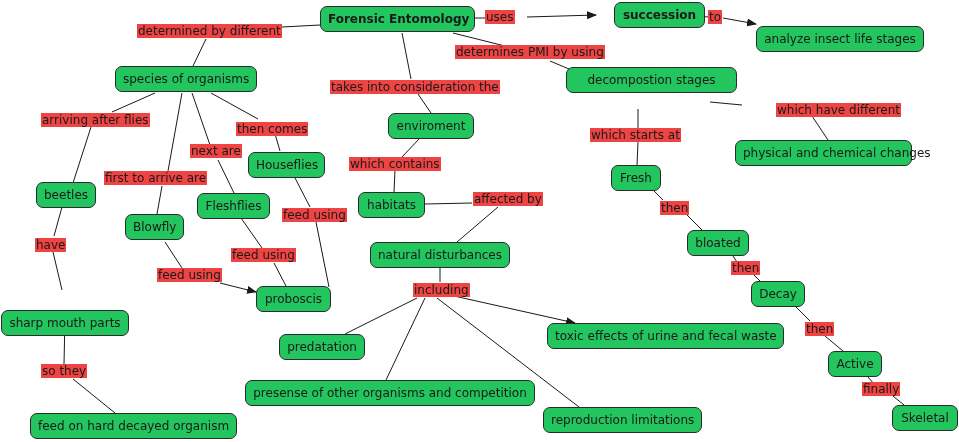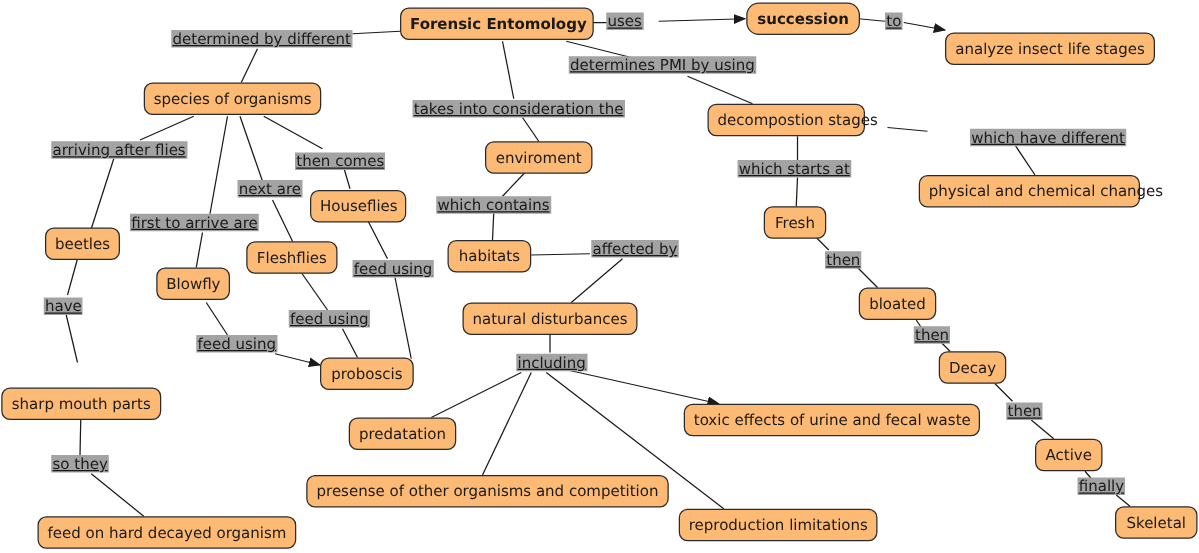--- a/index.html
+++ b/index.html
@@ -1,23 +1,23 @@
 <!DOCTYPE html>
 <html><head>
   <meta charset="utf-8">
   <style>
     html, body { margin: 0; padding: 0; background: #ffffff; }
     body { width: 959px; height: 442px; position: relative; overflow: hidden;
            font-family: "DejaVu Sans", "Liberation Sans", sans-serif; font-size: 12px; color: #1a1a1a; }
     #links { position: absolute; left: 0; top: 0; width: 959px; height: 442px; }
-    .node { position: absolute; box-sizing: border-box; background: #fdba74; border: 1px solid #2b2b2b;
+    .node { position: absolute; box-sizing: border-box; background: #22c55e; border: 1px solid #2b2b2b;
             border-radius: 7px; height: 26px; line-height: 24px; padding: 0 7px; white-space: nowrap;
             text-align: center; cursor: pointer; }
     .node.bold { font-weight: bold; }
-    .label { position: absolute; background: #a3a3a3; white-space: nowrap; line-height: 14px; padding: 0 1px; text-decoration: underline; }
+    .label { position: absolute; background: #ef4444; white-space: nowrap; line-height: 14px; padding: 0 1px; }
   </style>
 </head>
 <body>
 
 <svg id="links" xmlns="http://www.w3.org/2000/svg">
   <defs>
     <marker id="arrow" markerWidth="10" markerHeight="8" refX="9" refY="4" orient="auto" markerUnits="userSpaceOnUse">
       <path d="M0,0 L10,4 L0,8 Z" fill="#1a1a1a"></path>
     </marker>
   </defs>
@@ -112,24 +112,24 @@
 <span class="label" style="left:413px;top:283px;">including</span>
 <span class="label" style="left:41px;top:364px;">so they</span>
 <span class="label" style="left:590px;top:128px;">which starts at</span>
 <span class="label" style="left:742px;top:103px;margin-left:34px;">which have different</span>
 <span class="label" style="left:660px;top:201px;">then</span>
 <span class="label" style="left:731px;top:261px;">then</span>
 <span class="label" style="left:805px;top:322px;">then</span>
 <span class="label" style="left:862px;top:382px;">finally</span>
 
 <div class="node bold" style="left:320px;top:6px;width:155px;">Forensic Entomology</div>
-<div class="node bold" style="left:597px;top:2px;width:91px;border-radius:10px;">succession</div>
+<div class="node bold" style="left:614px;top:2px;width:91px;">succession</div>
 <div class="node" style="left:756px;top:26px;width:168px;">analyze insect life stages</div>
 <div class="node" style="left:115px;top:66px;width:142px;">species of organisms</div>
-<div class="node" style="left:566px;top:83px;width:126px;">decompostion stages</div>
+<div class="node" style="left:566px;top:67px;width:171px;">decompostion stages</div>
 <div class="node" style="left:388px;top:113px;width:86px;">enviroment</div>
 <div class="node" style="left:735px;top:140px;width:177px;">physical and chemical changes</div>
 <div class="node" style="left:248px;top:152px;width:77px;">Houseflies</div>
 <div class="node" style="left:611px;top:165px;width:50px;">Fresh</div>
 <div class="node" style="left:36px;top:182px;width:60px;">beetles</div>
 <div class="node" style="left:358px;top:192px;width:67px;">habitats</div>
 <div class="node" style="left:197px;top:193px;width:73px;">Fleshflies</div>
 <div class="node" style="left:125px;top:214px;width:59px;">Blowfly</div>
 <div class="node" style="left:687px;top:230px;width:62px;">bloated</div>
 <div class="node" style="left:370px;top:242px;width:140px;">natural disturbances</div>

